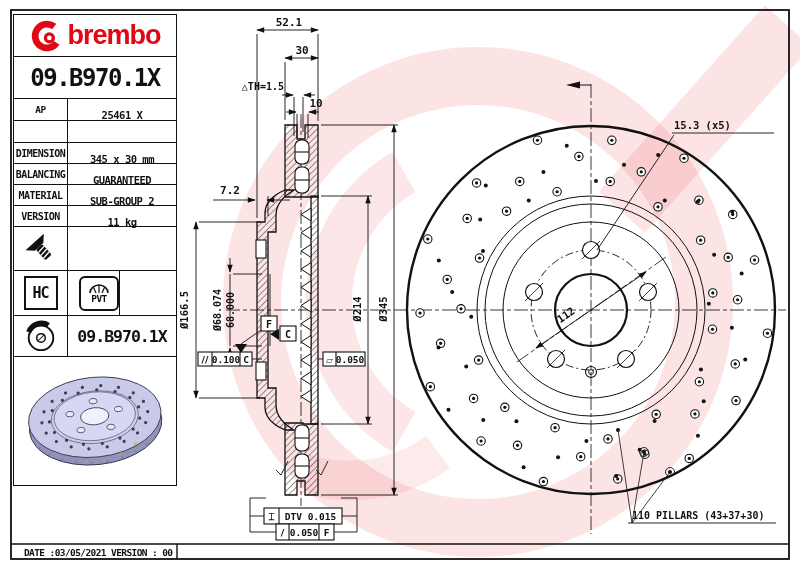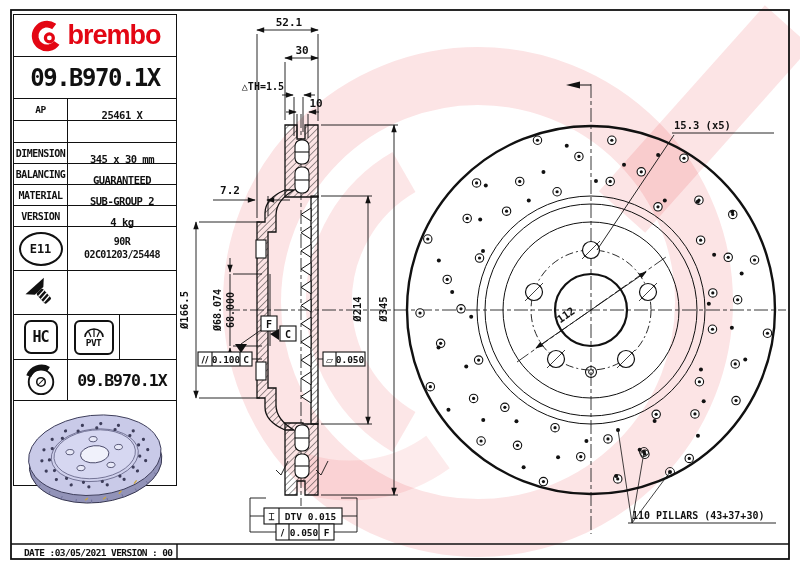--- a/index.html
+++ b/index.html
@@ -8,33 +8,33 @@
   .art{position:absolute;left:0;top:0;z-index:1;}
   .titleblock{position:absolute;left:13px;top:14px;width:164px;height:472px;z-index:2;
       border:1.6px solid #111;box-sizing:border-box;display:flex;flex-direction:column;}
   .row{border-bottom:1.6px solid #111;display:flex;align-items:center;justify-content:center;
       box-sizing:border-box;flex:0 0 auto;}
   .row.last{border-bottom:none;flex:1 1 auto;}
   .lv{justify-content:flex-start;}
   .lcell{flex:0 0 54px;width:54px;align-self:stretch;border-right:1.6px solid #111;
       display:flex;align-items:center;justify-content:center;box-sizing:border-box;}
   .mcell{flex:0 0 52px;width:52px;align-self:stretch;border-right:1.6px solid #111;
-      display:flex;align-items:center;justify-content:center;box-sizing:border-box;}
+      display:flex;align-items:center;justify-content:flex-end;box-sizing:border-box;}
   .vcell{flex:1;display:flex;flex-direction:column;align-items:center;justify-content:center;text-align:center;}
   .lab{font-weight:bold;font-size:10px;letter-spacing:-0.5px;}
   .val{font-weight:bold;font-size:10.5px;letter-spacing:-0.5px;line-height:1.2;margin-top:12px;}
   .val2{font-weight:bold;font-size:10px;letter-spacing:-0.6px;line-height:1.25;}
   .pn-big{font-weight:bold;font-size:24px;letter-spacing:-1.5px;}
   .pn-small{font-weight:bold;font-size:16.5px;letter-spacing:-1px;}
   .brand-row{gap:2px;}
   .wordmark{font-family:"Liberation Sans",sans-serif;font-weight:bold;font-size:27px;
       color:#e30613;letter-spacing:-1px;line-height:1;}
   .e11-oval{width:40px;height:30px;border:2px solid #111;border-radius:50%;
       display:flex;align-items:center;justify-content:center;font-weight:bold;font-size:12px;}
-  .hc-box{width:30px;height:30px;border:2.2px solid #111;border-radius:7px;
+  .hc-box{width:30px;height:30px;border:2.2px solid #111;border-radius:0;
       display:flex;align-items:center;justify-content:center;font-weight:bold;font-size:15px;letter-spacing:-1px;}
   .pvt-box{width:36px;height:31px;border:2.2px solid #111;border-radius:6px;
       display:flex;flex-direction:column;align-items:center;justify-content:center;}
   .pvt-box span{font-weight:bold;font-size:9.5px;letter-spacing:-0.5px;line-height:1;}
   .footer-date{position:absolute;left:24px;top:547px;z-index:2;font-weight:bold;
       font-size:9.5px;letter-spacing:-0.6px;white-space:nowrap;}
   svg text{font-family:"DejaVu Sans Mono",monospace;font-weight:bold;fill:#111;}
   svg .gdt{font-family:"DejaVu Sans",sans-serif;}
 </style>
 </head>
@@ -444,33 +444,22 @@
       </div>
     <div class="vcell">
         <span class="val">SUB-GROUP 2</span>
       </div>
   </div>
   <div class="row lv" style="height:21px">
     <div class="lcell">
         <span class="lab">VERSION</span>
       </div>
     <div class="vcell">
-        <span class="val">4 kg</span>
-      </div>
-  </div>
-  <div class="row lv" style="height:44px">
-    <div class="lcell">
-      <div class="e11-oval">
-        <span>E11</span>
-      </div>
-    </div>
-    <div class="vcell">
-      <span class="val2">90R</span>
-      <span class="val2">02C01203/25448</span>
-    </div>
+        <span class="val">11 kg</span>
+      </div>
   </div>
   <div class="row lv" style="height:44px">
     <div class="lcell">
       <svg width="38" height="36" viewBox="0 0 40 38">
         <g transform="rotate(-42 20 19)" fill="#111">
           <polygon points="7,9 33,9 26,16 14,16"></polygon>
           <rect x="15.5" y="16" width="9" height="15" rx="2"></rect>
           <g stroke="#fff" stroke-width="1.4">
             <line x1="15.5" y1="20" x2="24.5" y2="19"></line>
             <line x1="15.5" y1="24" x2="24.5" y2="23"></line>

